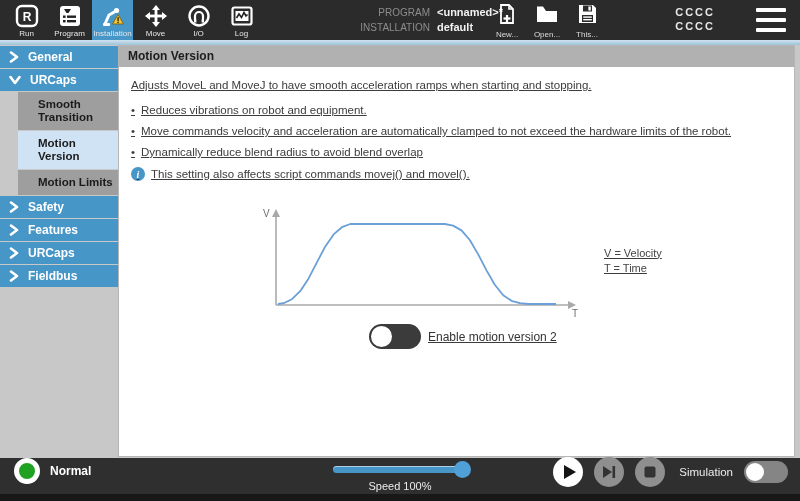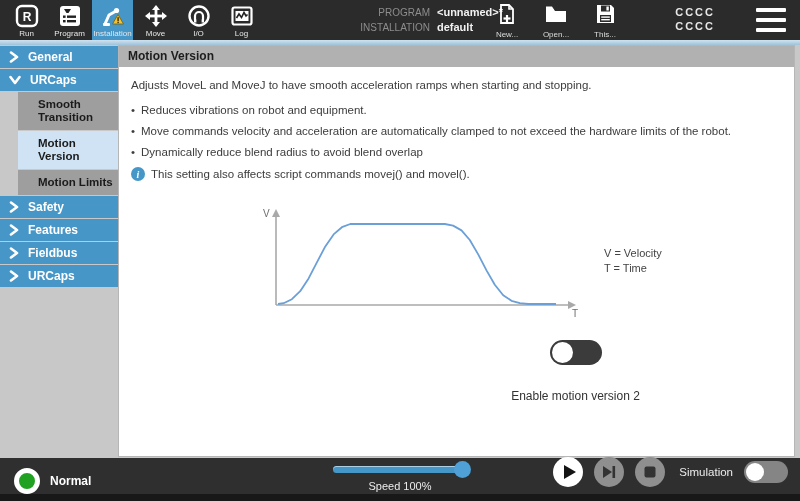--- a/index.html
+++ b/index.html
@@ -11,54 +11,54 @@
   .topbar { height:40px; background:#2b2b2b; position:relative; display:flex; align-items:stretch; flex:0 0 auto; }
   .topbar-accent { height:5px; flex:0 0 auto; background:linear-gradient(#cfe2ef,#9fc3da); }
   .tabs { display:flex; padding-left:6px; gap:2px; }
   .tab { width:41px; display:flex; flex-direction:column; align-items:center; justify-content:flex-end; padding:2px 0 1px; cursor:pointer; }
   .tab.selected { background:#4796c8; }
   .tab .ticon { height:26px; display:flex; align-items:center; justify-content:center; }
   .tab .tlabel { font-size:8px; color:#e6e6e6; line-height:10px; }
   .prog-info { position:absolute; left:352px; top:6px; display:grid; grid-template-columns:78px auto; column-gap:7px; row-gap:2px; }
   .pi-label { color:#8d8d8d; font-size:10px; text-align:right; line-height:13px; }
   .pi-value { color:#f2f2f2; font-size:11px; font-weight:bold; line-height:13px; }
-  .file-actions { position:absolute; left:488px; top:3px; display:flex; gap:11px; }
+  .file-actions { position:absolute; left:488px; top:3px; display:flex; gap:2px; }
   .file-btn { width:38px; display:flex; flex-direction:column; align-items:center; gap:1px; cursor:pointer; }
   .file-btn .flabel { font-size:8px; color:#dcdcdc; }
   .clock { position:absolute; right:85px; top:5px; color:#e8e8e8; font-size:11px; font-weight:bold; letter-spacing:2px; line-height:14px; text-align:left; }
   .hamburger { position:absolute; right:14px; top:8px; width:30px; height:24px; display:flex; flex-direction:column; justify-content:space-between; cursor:pointer; }
   .hamburger span { display:block; height:4px; background:#fff; border-radius:1px; }
 
   
   .middle { flex:1 1 auto; display:flex; background:#c8c8c8; min-height:0; }
   .sidebar { width:118px; flex:0 0 auto; display:flex; flex-direction:column; gap:1px; padding-top:1px; }
   .nav-item { background:#4796c8; color:#fff; font-weight:bold; font-size:12px; height:22px; display:flex; align-items:center; padding-left:9px; gap:9px; cursor:pointer; }
   .nav-item svg { flex:0 0 auto; }
   .subnav { display:flex; flex-direction:column; gap:1px; margin-left:18px; }
   .sub-item { background:#9e9e9e; color:#1b1b1b; font-weight:bold; font-size:11.5px; padding:6px 2px 6px 20px; line-height:13px; cursor:pointer; }
   .sub-item.selected { background:#cfe3f5; }
 
   .panel { flex:1 1 auto; background:#fff; border:1px solid #b6b6b6; margin:0 5px 1px 0; display:flex; flex-direction:column; overflow:hidden; }
   .panel-title { background:#b1b1b1; color:#1d1d1d; font-weight:bold; font-size:12px; padding:3px 9px 4px; flex:0 0 auto; }
-  .panel-body { padding:12px 12px 12px; font-size:11.5px; color:#3c3c3c; flex:1 1 auto; }
+  .panel-body { padding:12px 12px 12px; font-size:11.5px; color:#3c3c3c; flex:1 1 auto;text-decoration:underline; }
   .intro { margin-bottom:13px; }
   .bullet { display:flex; gap:6px; margin-bottom:9px; }
   .bullet .dot { flex:0 0 auto; }
   .note { display:flex; align-items:center; gap:6px; margin-top:3px; }
   .info-badge { width:14px; height:14px; border-radius:50%; background:#4796c8; color:#fff; font-size:10px; font-weight:bold; font-style:italic; display:flex; align-items:center; justify-content:center; font-family:"Liberation Serif", serif; flex:0 0 auto; }
 
   .diagram-row { display:flex; align-items:center; margin-top:22px; margin-left:125px; }
   .legend { margin-left:18px; color:#444; font-size:11px; line-height:15px; }
-  .toggle-row { display:flex; align-items:center; gap:24px; margin-top:22px; margin-left:238px;flex-direction:column; }
+  .toggle-row { display:flex; align-items:center; gap:7px; margin-top:6px; margin-left:238px; }
   .toggle { width:52px; height:25px; border-radius:13px; background:#3b3b3b; position:relative; cursor:pointer; flex:0 0 auto; }
   .toggle .knob { position:absolute; left:2px; top:2px; width:21px; height:21px; background:#fff; border-radius:50%; }
   .toggle-label { font-size:12px; color:#333; }
 
   
-  .bottombar { height:43px; flex:0 0 auto; background:#2f2f2f; border-bottom:7px solid #181818; position:relative; display:flex; align-items:flex-end; }
+  .bottombar { height:43px; flex:0 0 auto; background:#2f2f2f; border-bottom:7px solid #181818; position:relative; display:flex; align-items:flex-start; }
   .status-group { display:flex; align-items:center; gap:10px; margin-left:14px; cursor:pointer; }
   .status-dot { width:26px; height:26px; border-radius:50%; background:#21a121; border:5px solid #fff; }
   .status-text { color:#fff; font-weight:bold; font-size:12px; }
   .speed-group { position:absolute; left:50%; transform:translateX(-50%); top:3px; width:150px; text-align:center; }
   .speed-track { position:relative; width:135px; height:7px; margin:5px auto 0; background:#4796c8; border-radius:4px; box-shadow:inset 0 1px 0 rgba(255,255,255,.55); cursor:pointer; }
   .speed-handle { position:absolute; right:-3px; top:-5px; width:17px; height:17px; border-radius:50%; background:#4fa0d6; cursor:pointer; }
   .speed-label { margin-top:7px; color:#ececec; font-size:11px; }
   .run-controls { position:absolute; right:12px; top:0; height:28px; display:flex; align-items:center; gap:11px; }
   .cbtn { width:30px; height:30px; border-radius:50%; display:flex; align-items:center; justify-content:center; cursor:pointer; }
   .cbtn.play { background:#fff; }
@@ -233,27 +233,27 @@
       <div class="nav-item">
         <svg width="10" height="12" viewBox="0 0 10 12">
             <polyline points="2,1.5 8,6 2,10.5" fill="none" stroke="#fff" stroke-width="2.6" stroke-linecap="round" stroke-linejoin="round"></polyline>
           </svg>
         <span>Features</span>
       </div>
       <div class="nav-item">
         <svg width="10" height="12" viewBox="0 0 10 12">
             <polyline points="2,1.5 8,6 2,10.5" fill="none" stroke="#fff" stroke-width="2.6" stroke-linecap="round" stroke-linejoin="round"></polyline>
           </svg>
+        <span>URCaps</span>
+      </div>
+      <div class="nav-item">
+        <svg width="10" height="12" viewBox="0 0 10 12">
+            <polyline points="2,1.5 8,6 2,10.5" fill="none" stroke="#fff" stroke-width="2.6" stroke-linecap="round" stroke-linejoin="round"></polyline>
+          </svg>
         <span>Fieldbus</span>
-      </div>
-      <div class="nav-item">
-        <svg width="10" height="12" viewBox="0 0 10 12">
-            <polyline points="2,1.5 8,6 2,10.5" fill="none" stroke="#fff" stroke-width="2.6" stroke-linecap="round" stroke-linejoin="round"></polyline>
-          </svg>
-        <span>URCaps</span>
       </div>
     </div>
 
     <div class="panel">
       <div class="panel-title">Motion Version</div>
       <div class="panel-body">
         <div class="intro">Adjusts MoveL and MoveJ to have smooth acceleration ramps when starting and stopping.</div>
         <div class="bullet">
             <span class="dot">•</span>
             <span>Reduces vibrations on robot and equipment.</span>

